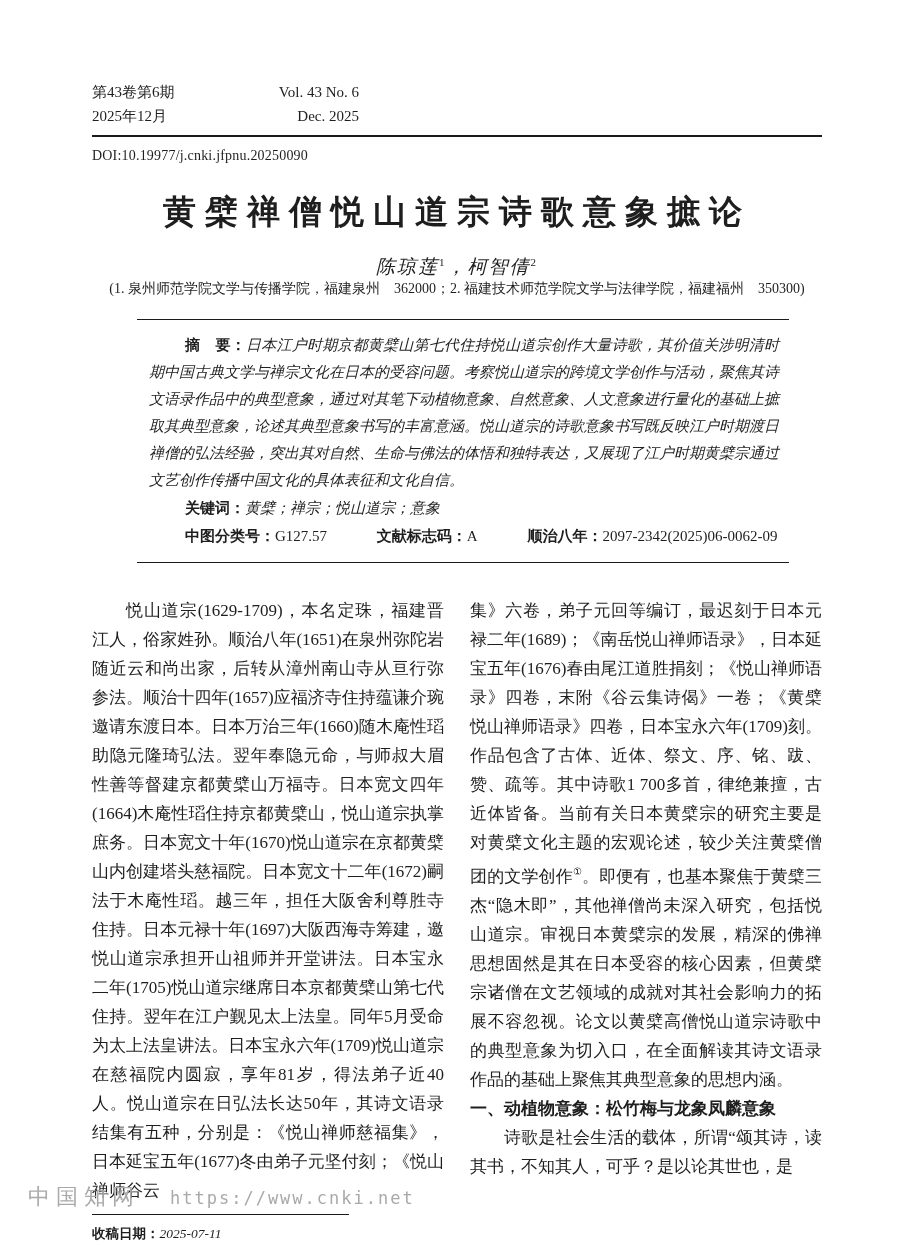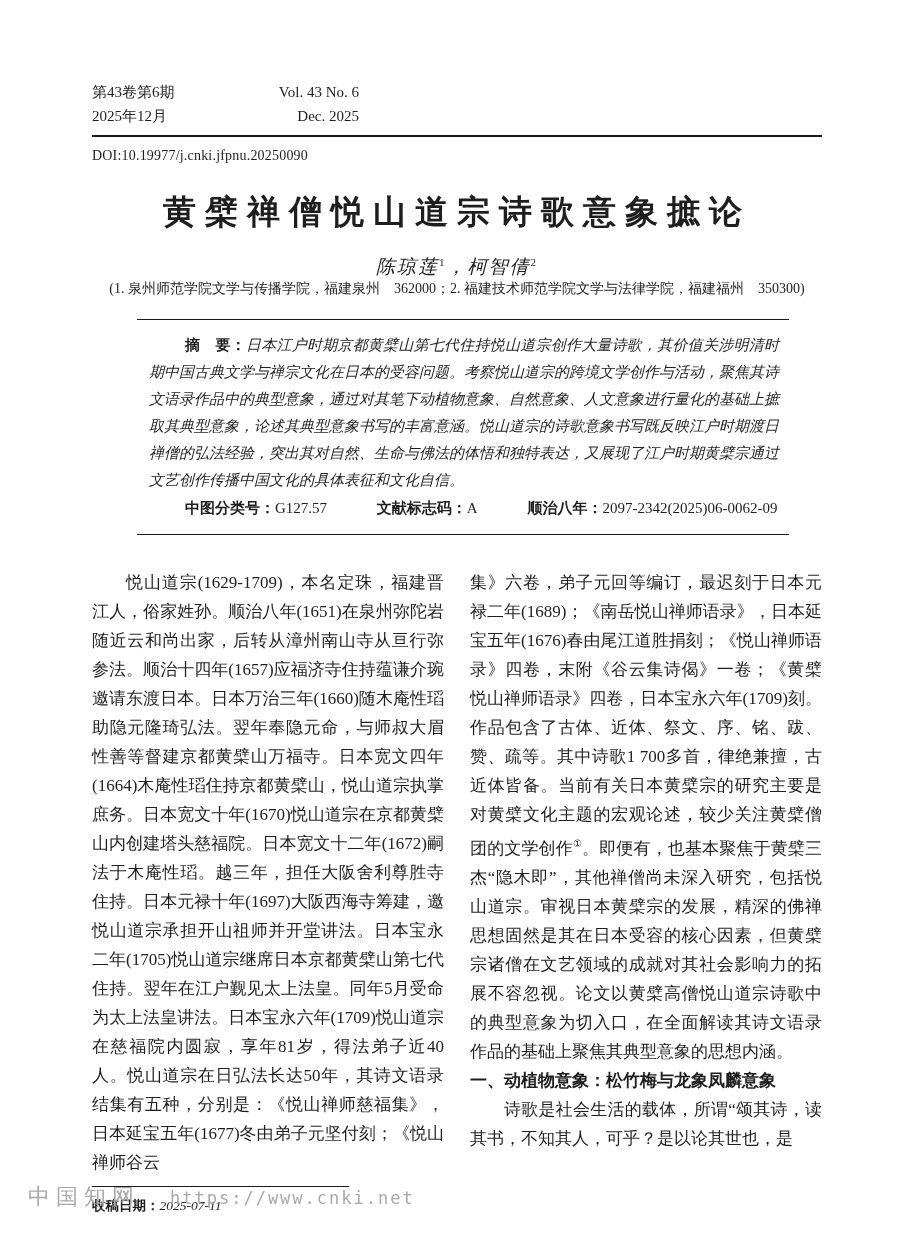--- a/index.html
+++ b/index.html
@@ -96,20 +96,21 @@
   <h1 class="title">黄檗禅僧悦山道宗诗歌意象摭论</h1>
 
   <div class="authors">
     <span>陈琼莲</span><sup>1</sup><span>，</span><span>柯智倩</span><sup>2</sup>
   </div>
 
   <div class="affiliation">(1. 泉州师范学院文学与传播学院，福建泉州　362000；2. 福建技术师范学院文学与法律学院，福建福州　350300)</div>
 
   <section class="abstract-box">
     <p class="abs-text"><span class="lbl">摘　要：</span><span>日本江户时期京都黄檗山第七代住持悦山道宗创作大量诗歌，其价值关涉明清时期中国古典文学与禅宗文化在日本的受容问题。考察悦山道宗的跨境文学创作与活动，聚焦其诗文语录作品中的典型意象，通过对其笔下动植物意象、自然意象、人文意象进行量化的基础上摭取其典型意象，论述其典型意象书写的丰富意涵。悦山道宗的诗歌意象书写既反映江户时期渡日禅僧的弘法经验，突出其对自然、生命与佛法的体悟和独特表达，又展现了江户时期黄檗宗通过文艺创作传播中国文化的具体表征和文化自信。</span></p>
+    <p class="kw-line"><span class="lbl">关键词：</span><span>黄檗；禅宗；悦山道宗；意象</span></p>
     <p class="clc-line">
       <span class="clc-item"><span class="lbl">中图分类号：</span><span>G127.57</span></span>
       <span class="clc-item"><span class="lbl">文献标志码：</span><span>A</span></span>
       <span class="clc-item"><span class="lbl">顺治八年：</span><span>2097-2342(2025)06-0062-09</span></span>
     </p>
   </section>
 
   <main class="columns">
     <div class="col">
       <p class="p-indent">悦山道宗(1629-1709)，本名定珠，福建晋江人，俗家姓孙。顺治八年(1651)在泉州弥陀岩随近云和尚出家，后转从漳州南山寺从亘行弥参法。顺治十四年(1657)应福济寺住持蕴谦介琬邀请东渡日本。日本万治三年(1660)随木庵性瑫助隐元隆琦弘法。翌年奉隐元命，与师叔大眉性善等督建京都黄檗山万福寺。日本宽文四年(1664)木庵性瑫住持京都黄檗山，悦山道宗执掌庶务。日本宽文十年(1670)悦山道宗在京都黄檗山内创建塔头慈福院。日本宽文十二年(1672)嗣法于木庵性瑫。越三年，担任大阪舍利尊胜寺住持。日本元禄十年(1697)大阪西海寺筹建，邀悦山道宗承担开山祖师并开堂讲法。日本宝永二年(1705)悦山道宗继席日本京都黄檗山第七代住持。翌年在江户觐见太上法皇。同年5月受命为太上法皇讲法。日本宝永六年(1709)悦山道宗在慈福院内圆寂，享年81岁，得法弟子近40人。悦山道宗在日弘法长达50年，其诗文语录结集有五种，分别是：《悦山禅师慈福集》，日本延宝五年(1677)冬由弟子元坚付刻；《悦山禅师谷云</p>

